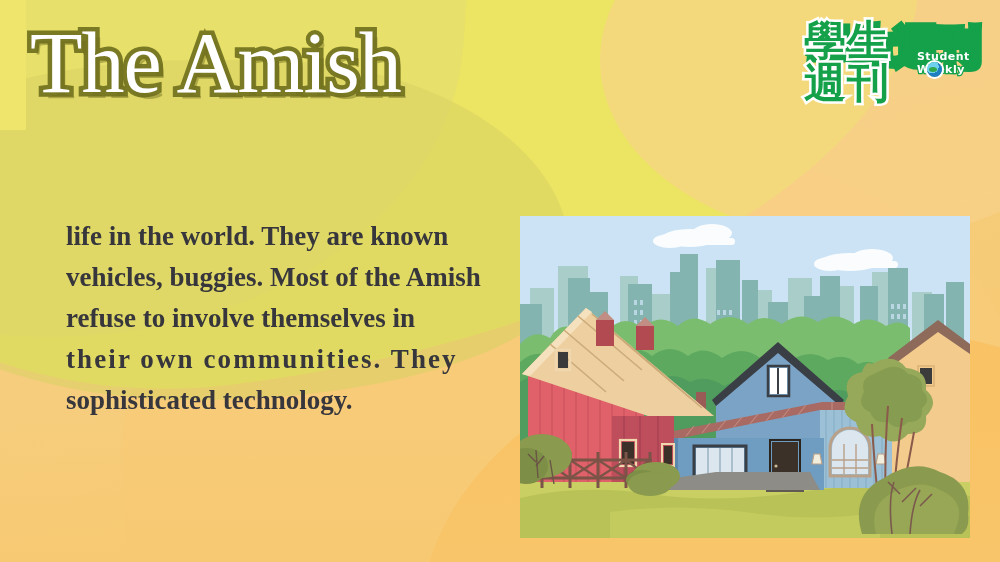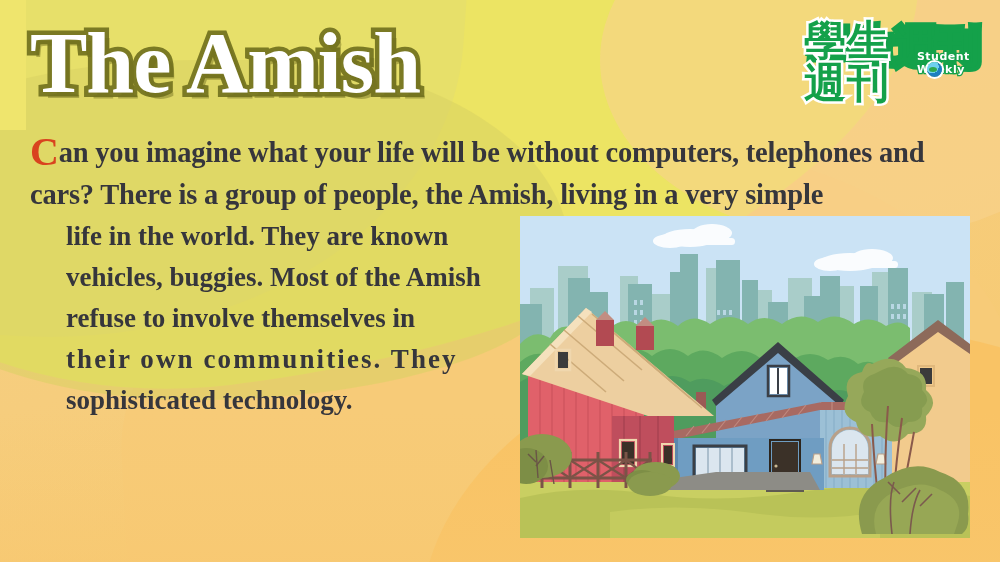--- a/index.html
+++ b/index.html
@@ -104,21 +104,21 @@
     background: linear-gradient(180deg, rgba(248,199,110,0) 0%, rgba(248,199,110,.55) 100%);
   }
 
   
   .title {
     position: absolute;
     left: 30px;
     top: 20px;
     font-size: 86px;
     line-height: 1;
-    font-weight: 700;
+    font-weight: 400;
     color: #ffffff;
     letter-spacing: -1px;
     -webkit-text-stroke: 9px #7b7a24;
     paint-order: stroke fill;
     text-shadow: 5px 6px 0 rgba(110,108,28,.45);
     white-space: nowrap;
   }
 
   
   .logo {
@@ -264,24 +264,20 @@
 
   <div class="title">The Amish</div>
 
   <div class="logo">
     <div class="logo-chars-back">學生週刊</div>
     <div class="logo-chars">學生週刊</div>
     <div class="logo-globe"></div>
     <div class="logo-sub">Student Weekly</div>
   </div>
 
-  <div class="copy-wide">
-    <span class="dropcap">C</span><span>an you imagine what your life will be without computers, telephones</span>
-    <span>and cars?  There is a group of people, the Amish, living in a very simple</span>
-  </div>
 
   <div class="copy-col">
     <span class="l">life in the world.  They are known</span>
     <span class="l">vehicles, buggies.  Most of the Amish</span>
     <span class="l">refuse to involve themselves in</span>
     <span class="l just2">their own communities.  They</span>
     <span class="l">sophisticated technology.</span>
   </div>
 
   <div class="illus">

